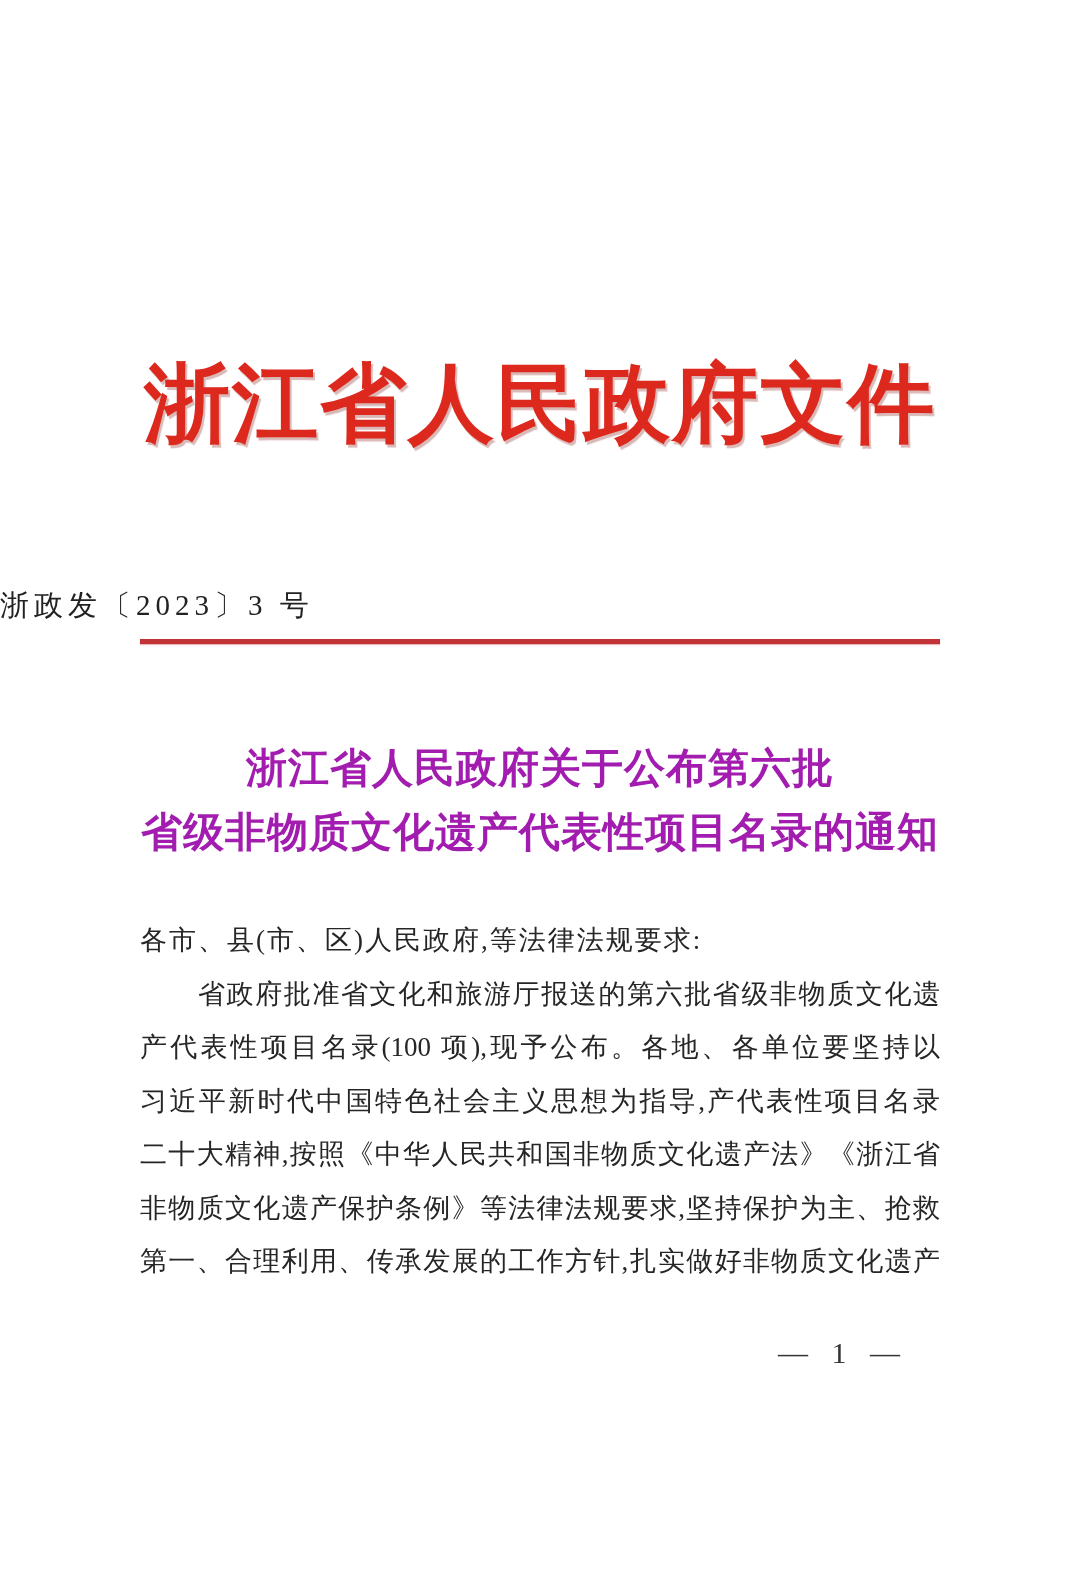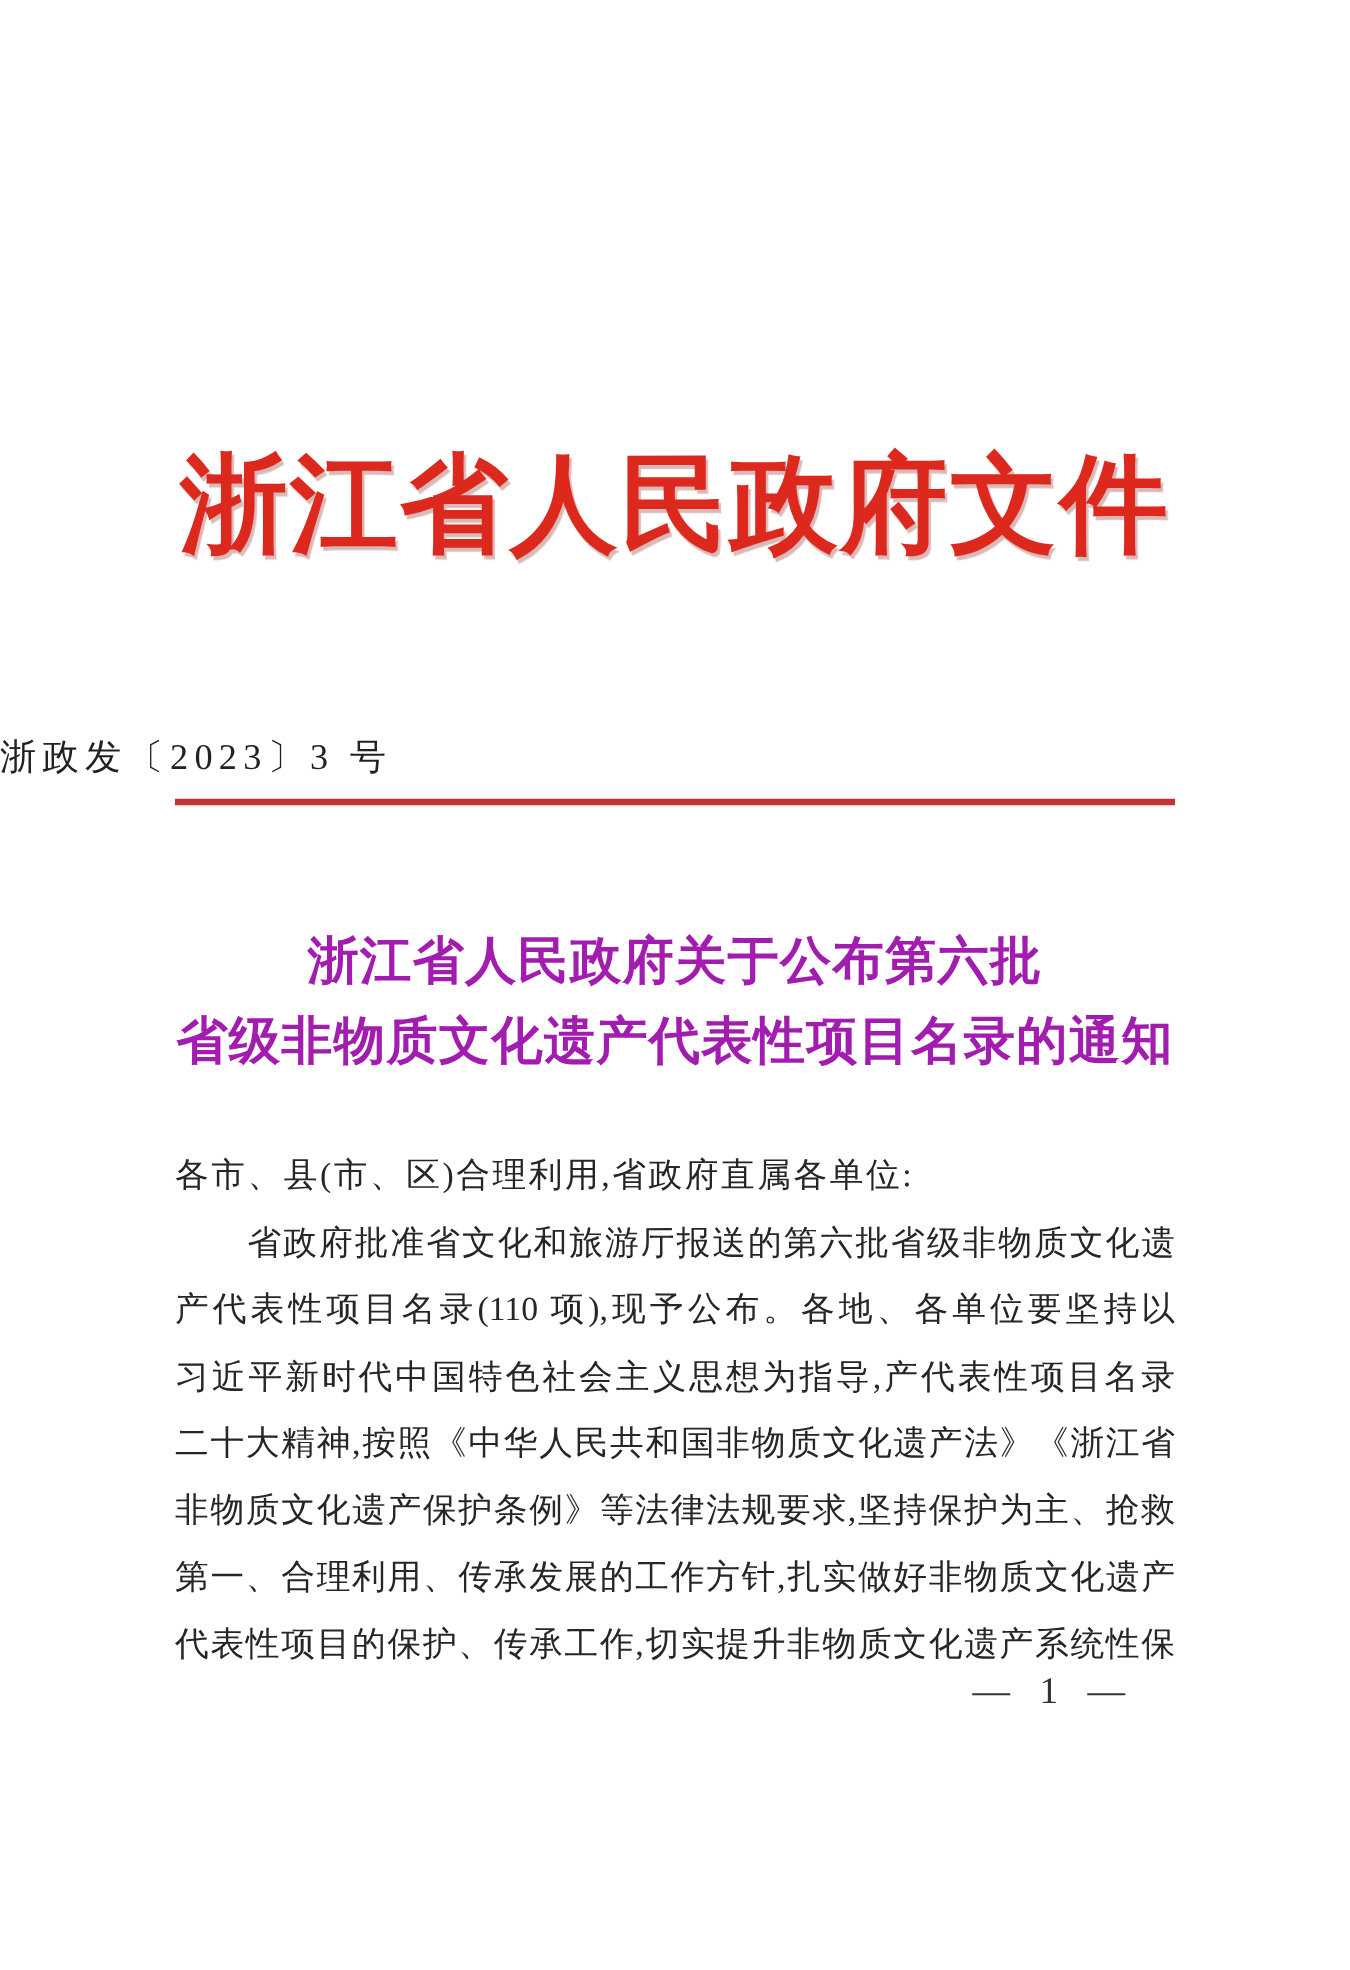--- a/index.html
+++ b/index.html
@@ -116,25 +116,24 @@
   <div class="docnum">浙政发〔2023〕3 号</div>
 
   <div class="redline" style="background: rgb(194, 51, 56);"></div>
 
   <h1 class="doc-title">
     <span class="t-line">浙江省人民政府关于公布第六批</span>
     <span class="t-line">省级非物质文化遗产代表性项目名录的通知</span>
   </h1>
 
   <div class="bodytext" style="color: rgb(38, 38, 38);">
-    <div class="line salutation">各市、县(市、区)合理利用,省政府直属各单位:</div>
+    <div class="line salutation">各市、县(市、区)人民政府,等法律法规要求:</div>
     <div class="line just indent">省政府批准省文化和旅游厅报送的第六批省级非物质文化遗</div>
-    <div class="line just">产代表性项目名录(110 项),现予公布。各地、各单位要坚持以</div>
+    <div class="line just">产代表性项目名录(100 项),现予公布。各地、各单位要坚持以</div>
     <div class="line just">习近平新时代中国特色社会主义思想为指导,产代表性项目名录</div>
     <div class="line just">二十大精神,按照《中华人民共和国非物质文化遗产法》《浙江省</div>
     <div class="line just">非物质文化遗产保护条例》等法律法规要求,坚持保护为主、抢救</div>
     <div class="line just">第一、合理利用、传承发展的工作方针,扎实做好非物质文化遗产</div>
-    <div class="line just">代表性项目的保护、传承工作,切实提升非物质文化遗产系统性保</div>
   </div>
 
   <div class="pagenum">— 1 —</div>
 
 </div>
 
 </body></html>

